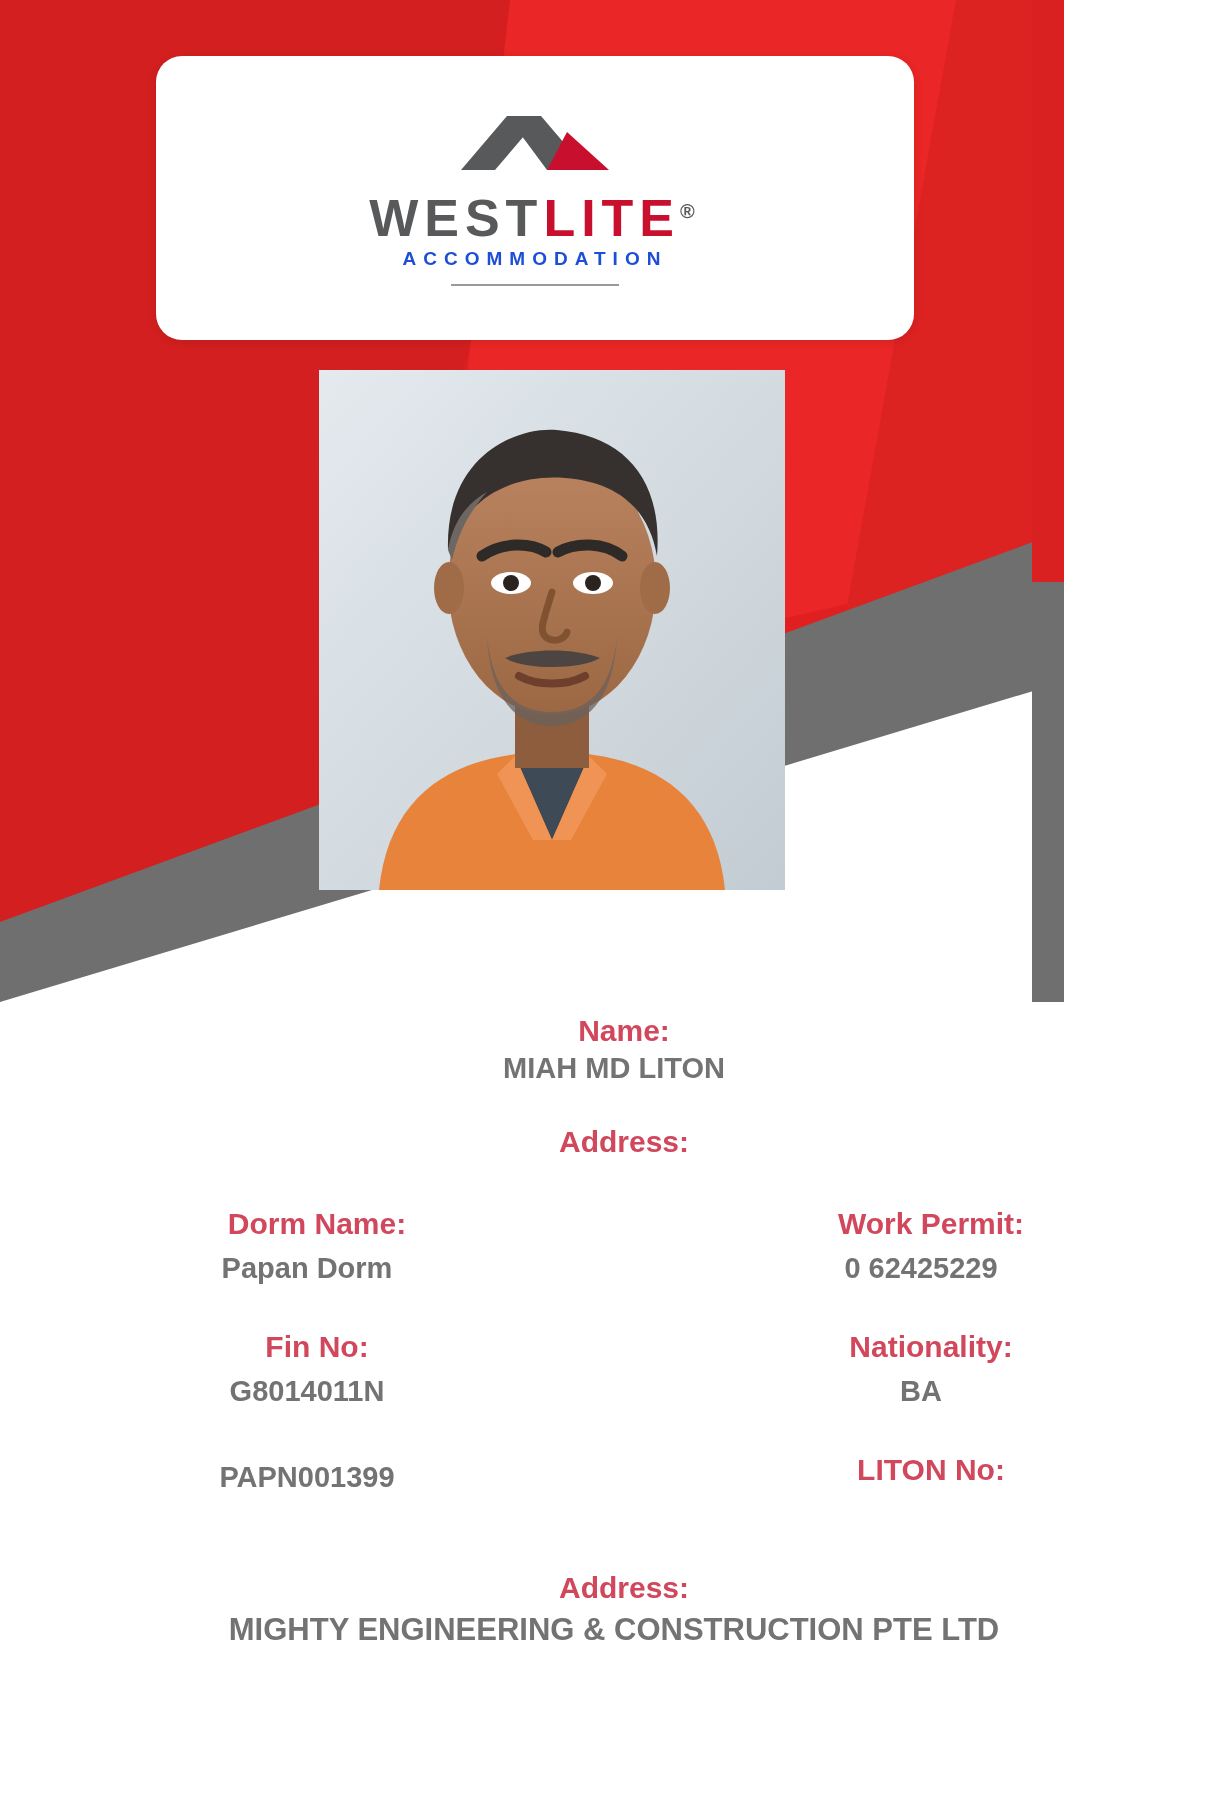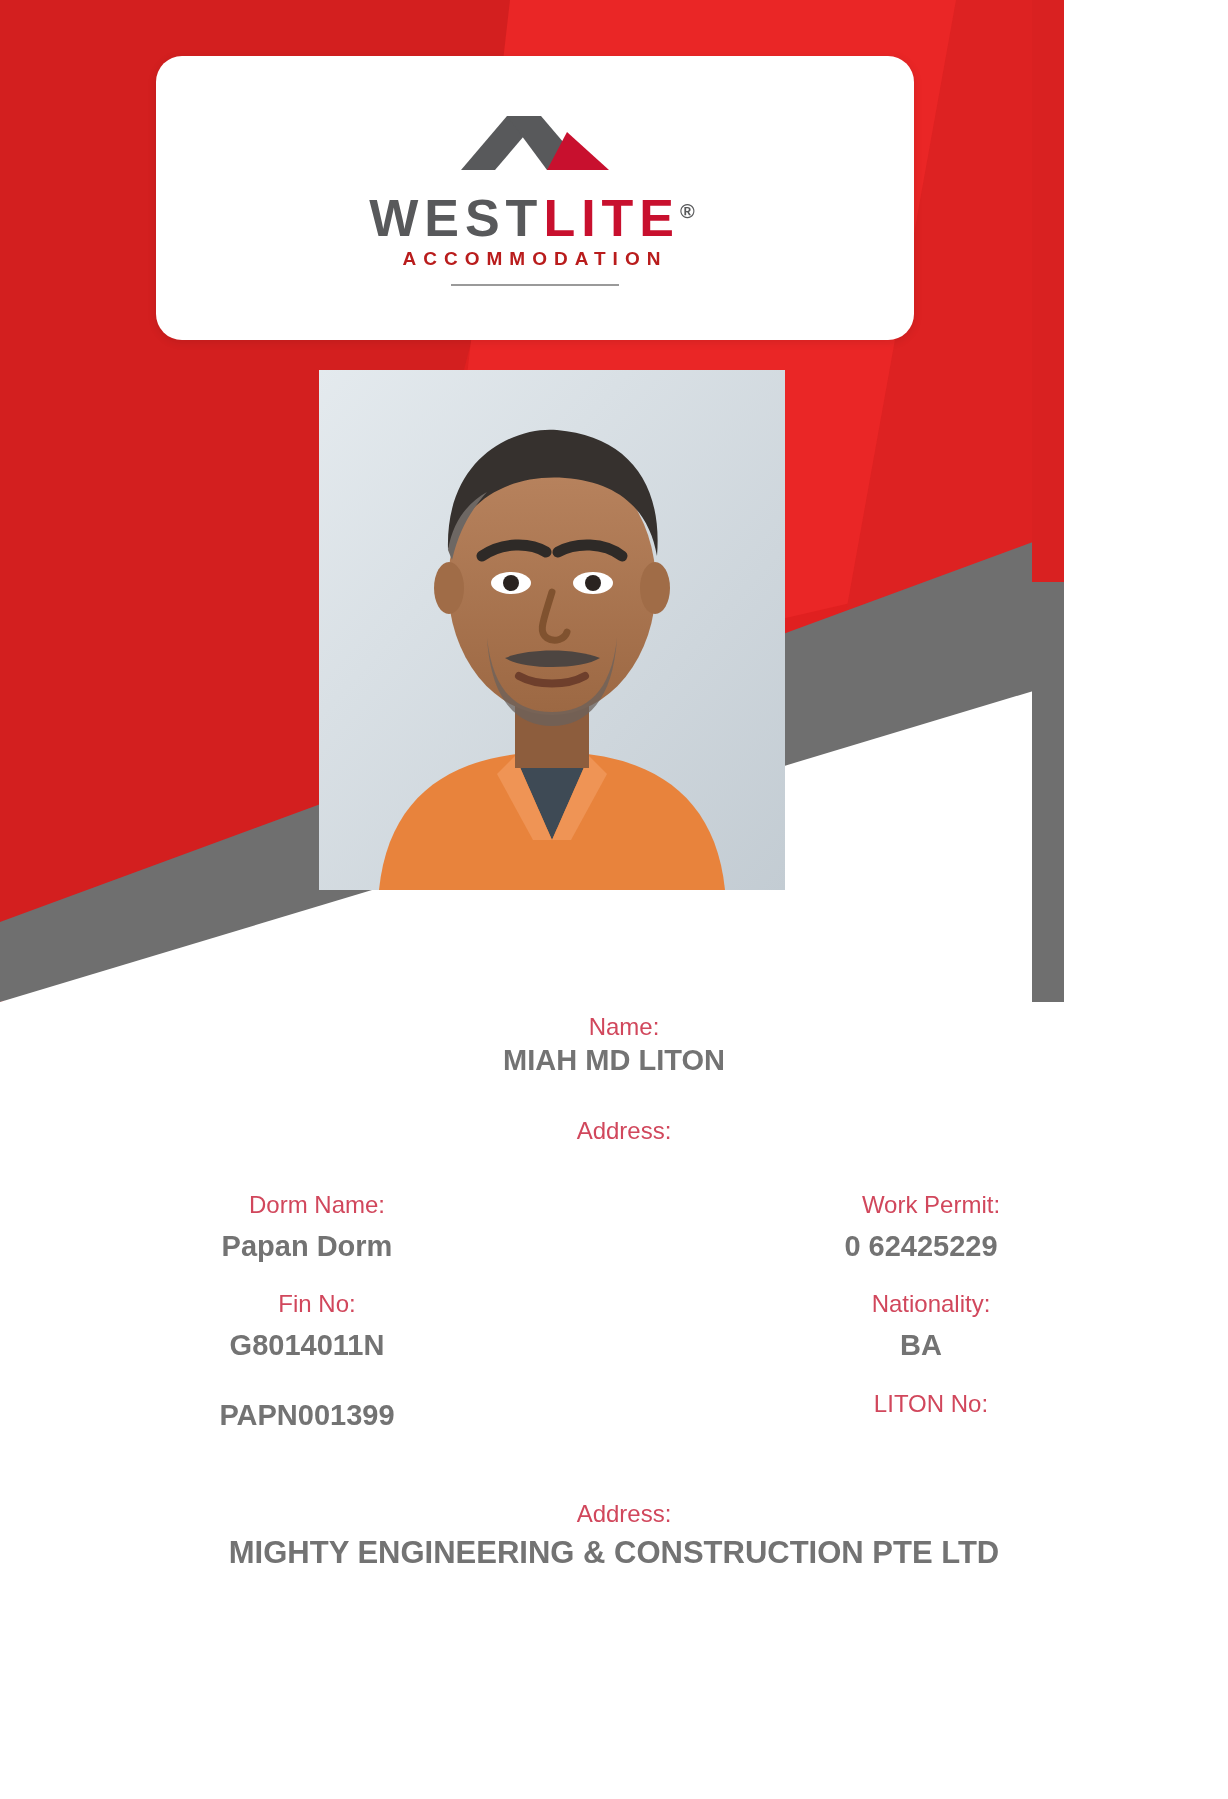--- a/index.html
+++ b/index.html
@@ -97,21 +97,21 @@
     color: #58595b;
     line-height: 1;
   }
   .logo-word .lite { color: #c8102e; }
   .logo-word .reg { font-size: 20px; vertical-align: super; color: #58595b; }
   .logo-sub {
     margin-top: 4px;
     font-size: 19px;
     font-weight: 700;
     letter-spacing: 7px;
-    color: #b91c1c;
+    color: #1d4ed8;
   }
   .logo-rule {
     margin-top: 14px;
     width: 168px; height: 2px;
     background: #9a9a9a;
   }
 
   
   .photo-frame {
     position: absolute;
@@ -123,40 +123,40 @@
   .photo-svg { display: block; width: 466px; height: 520px; }
 
   
   .details {
     position: absolute;
     left: 0; top: 1010px;
     width: 1228px;
   }
   .label {
     color: #d1475c;
-    font-size: 24px;
-    font-weight: 400;
+    font-size: 30px;
+    font-weight: 700;
     line-height: 1.25;
     padding-left: 20px;
   }
   .value {
     color: #737373;
     font-size: 29px;
     font-weight: 700;
     line-height: 1.3;
   }
   .center-block { text-align: center; }
   .block-name { margin-top: 2px; }
   .block-address { margin-top: 36px; }
 
   .grid {
     margin-top: 44px;
     display: grid;
     grid-template-columns: 1fr 1fr;
-    row-gap: 24px;
+    row-gap: 40px;
   }
   .cell { text-align: center; }
   .cell .value { margin-top: 8px; }
   .cell-empty-value { min-height: 30px; }
 
   .block-company { margin-top: 42px; text-align: center; }
   .block-company .value { margin-top: 4px; font-size: 31px; }
 </style>
 </head>
 <body>

